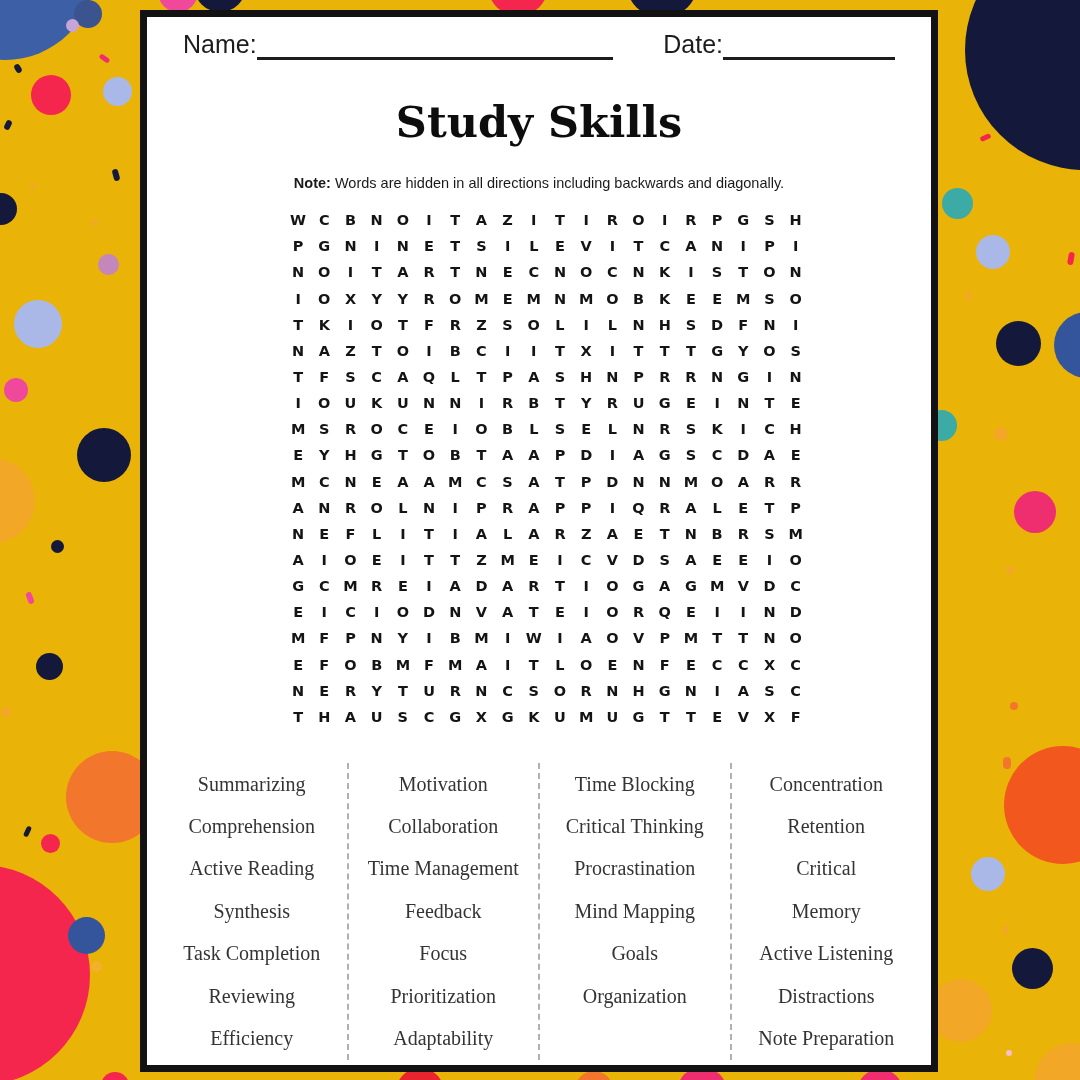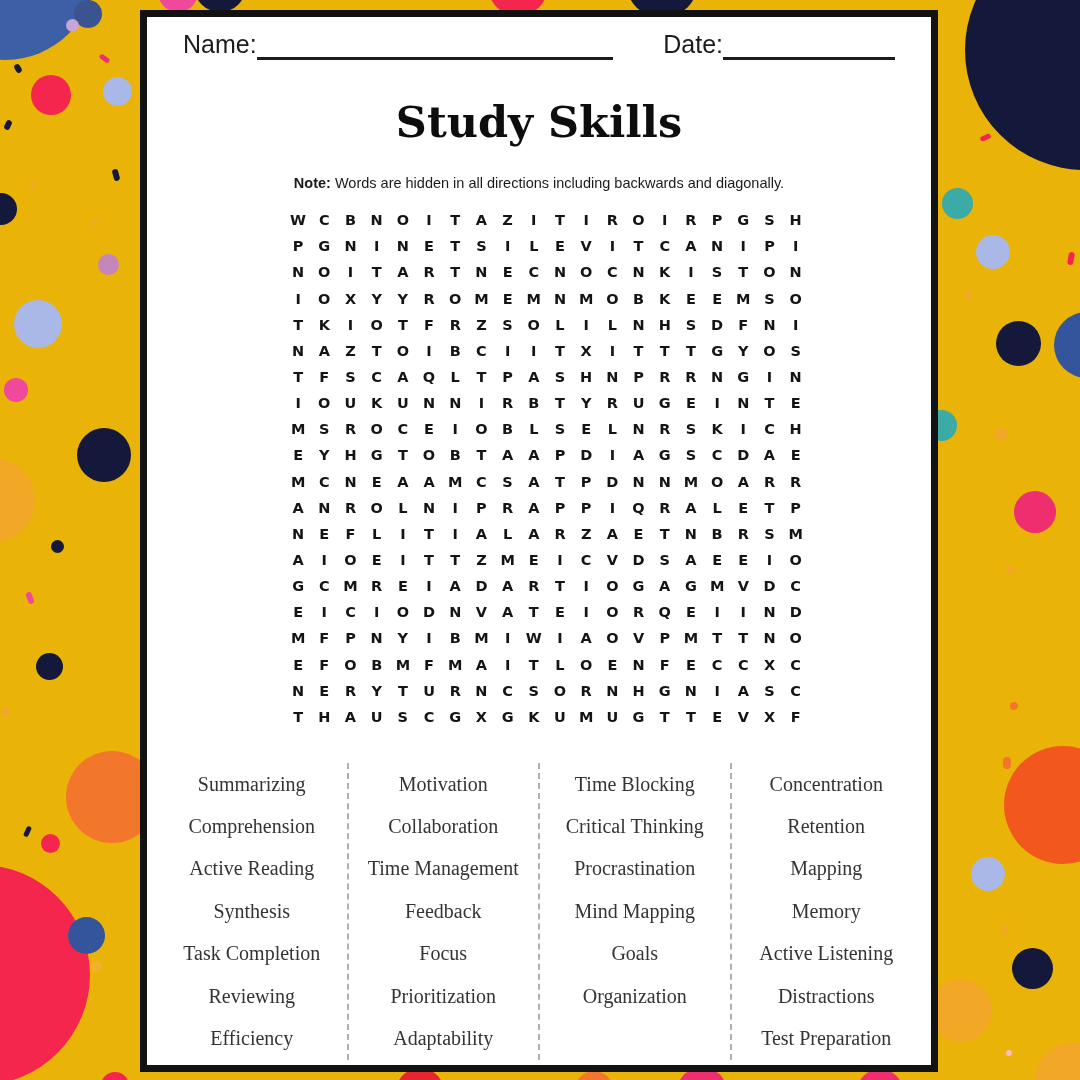--- a/index.html
+++ b/index.html
@@ -538,21 +538,21 @@
           <div class="word">Time Blocking</div>
           <div class="word">Critical Thinking</div>
           <div class="word">Procrastination</div>
           <div class="word">Mind Mapping</div>
           <div class="word">Goals</div>
           <div class="word">Organization</div>
         </div>
         <div class="wcol">
           <div class="word">Concentration</div>
           <div class="word">Retention</div>
-          <div class="word">Mapping</div>
+          <div class="word">Critical</div>
           <div class="word">Memory</div>
           <div class="word">Active Listening</div>
           <div class="word">Distractions</div>
-          <div class="word">Test Preparation</div>
+          <div class="word">Note Preparation</div>
         </div>
       </div>
   </div>
 </div>
 
 </body></html>

